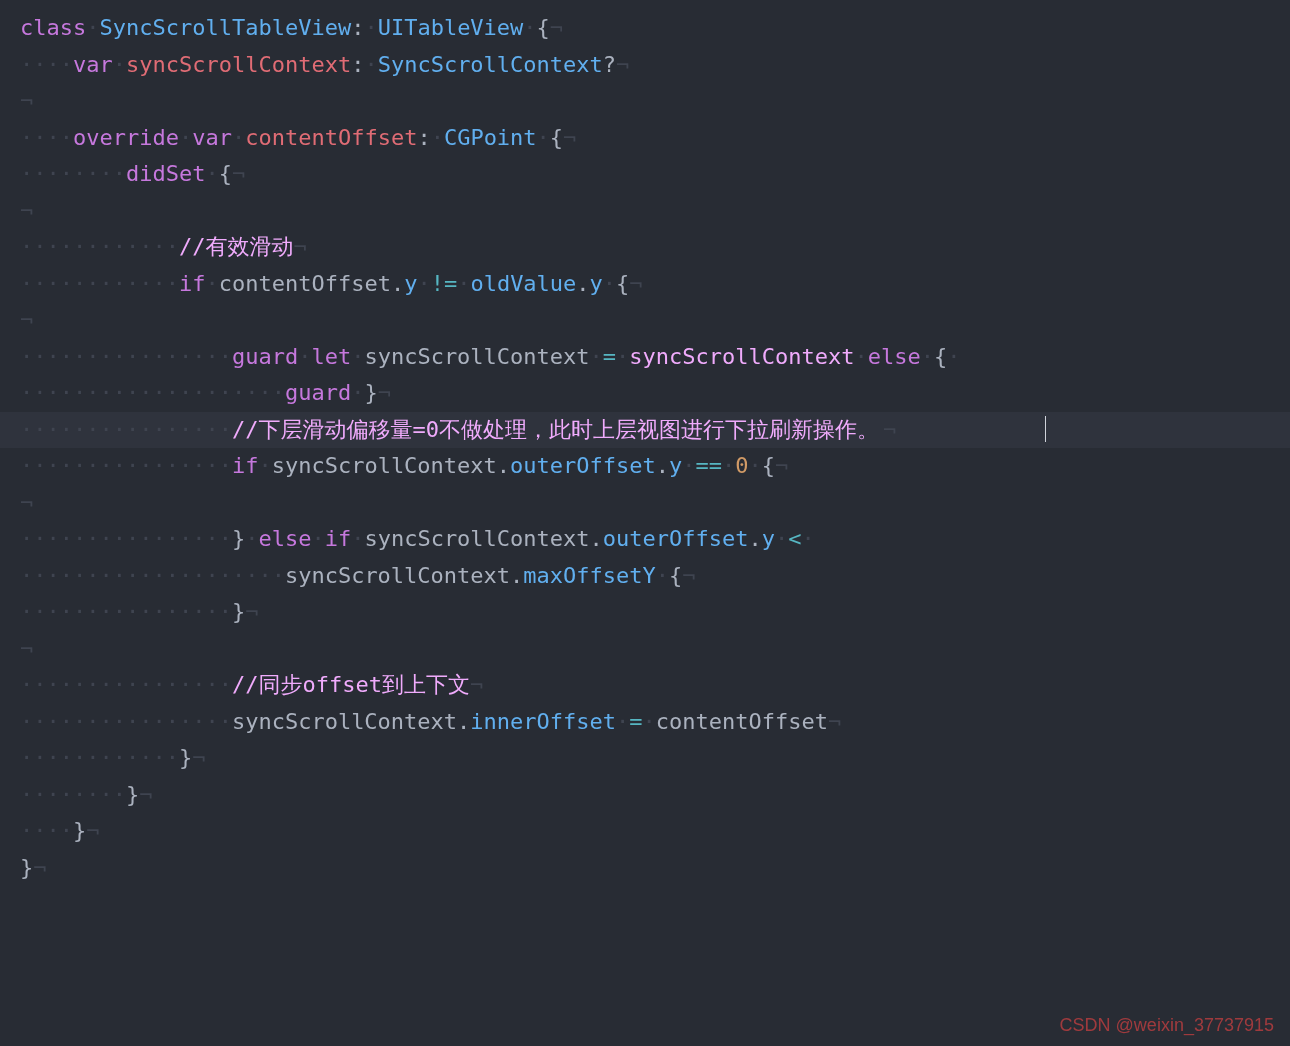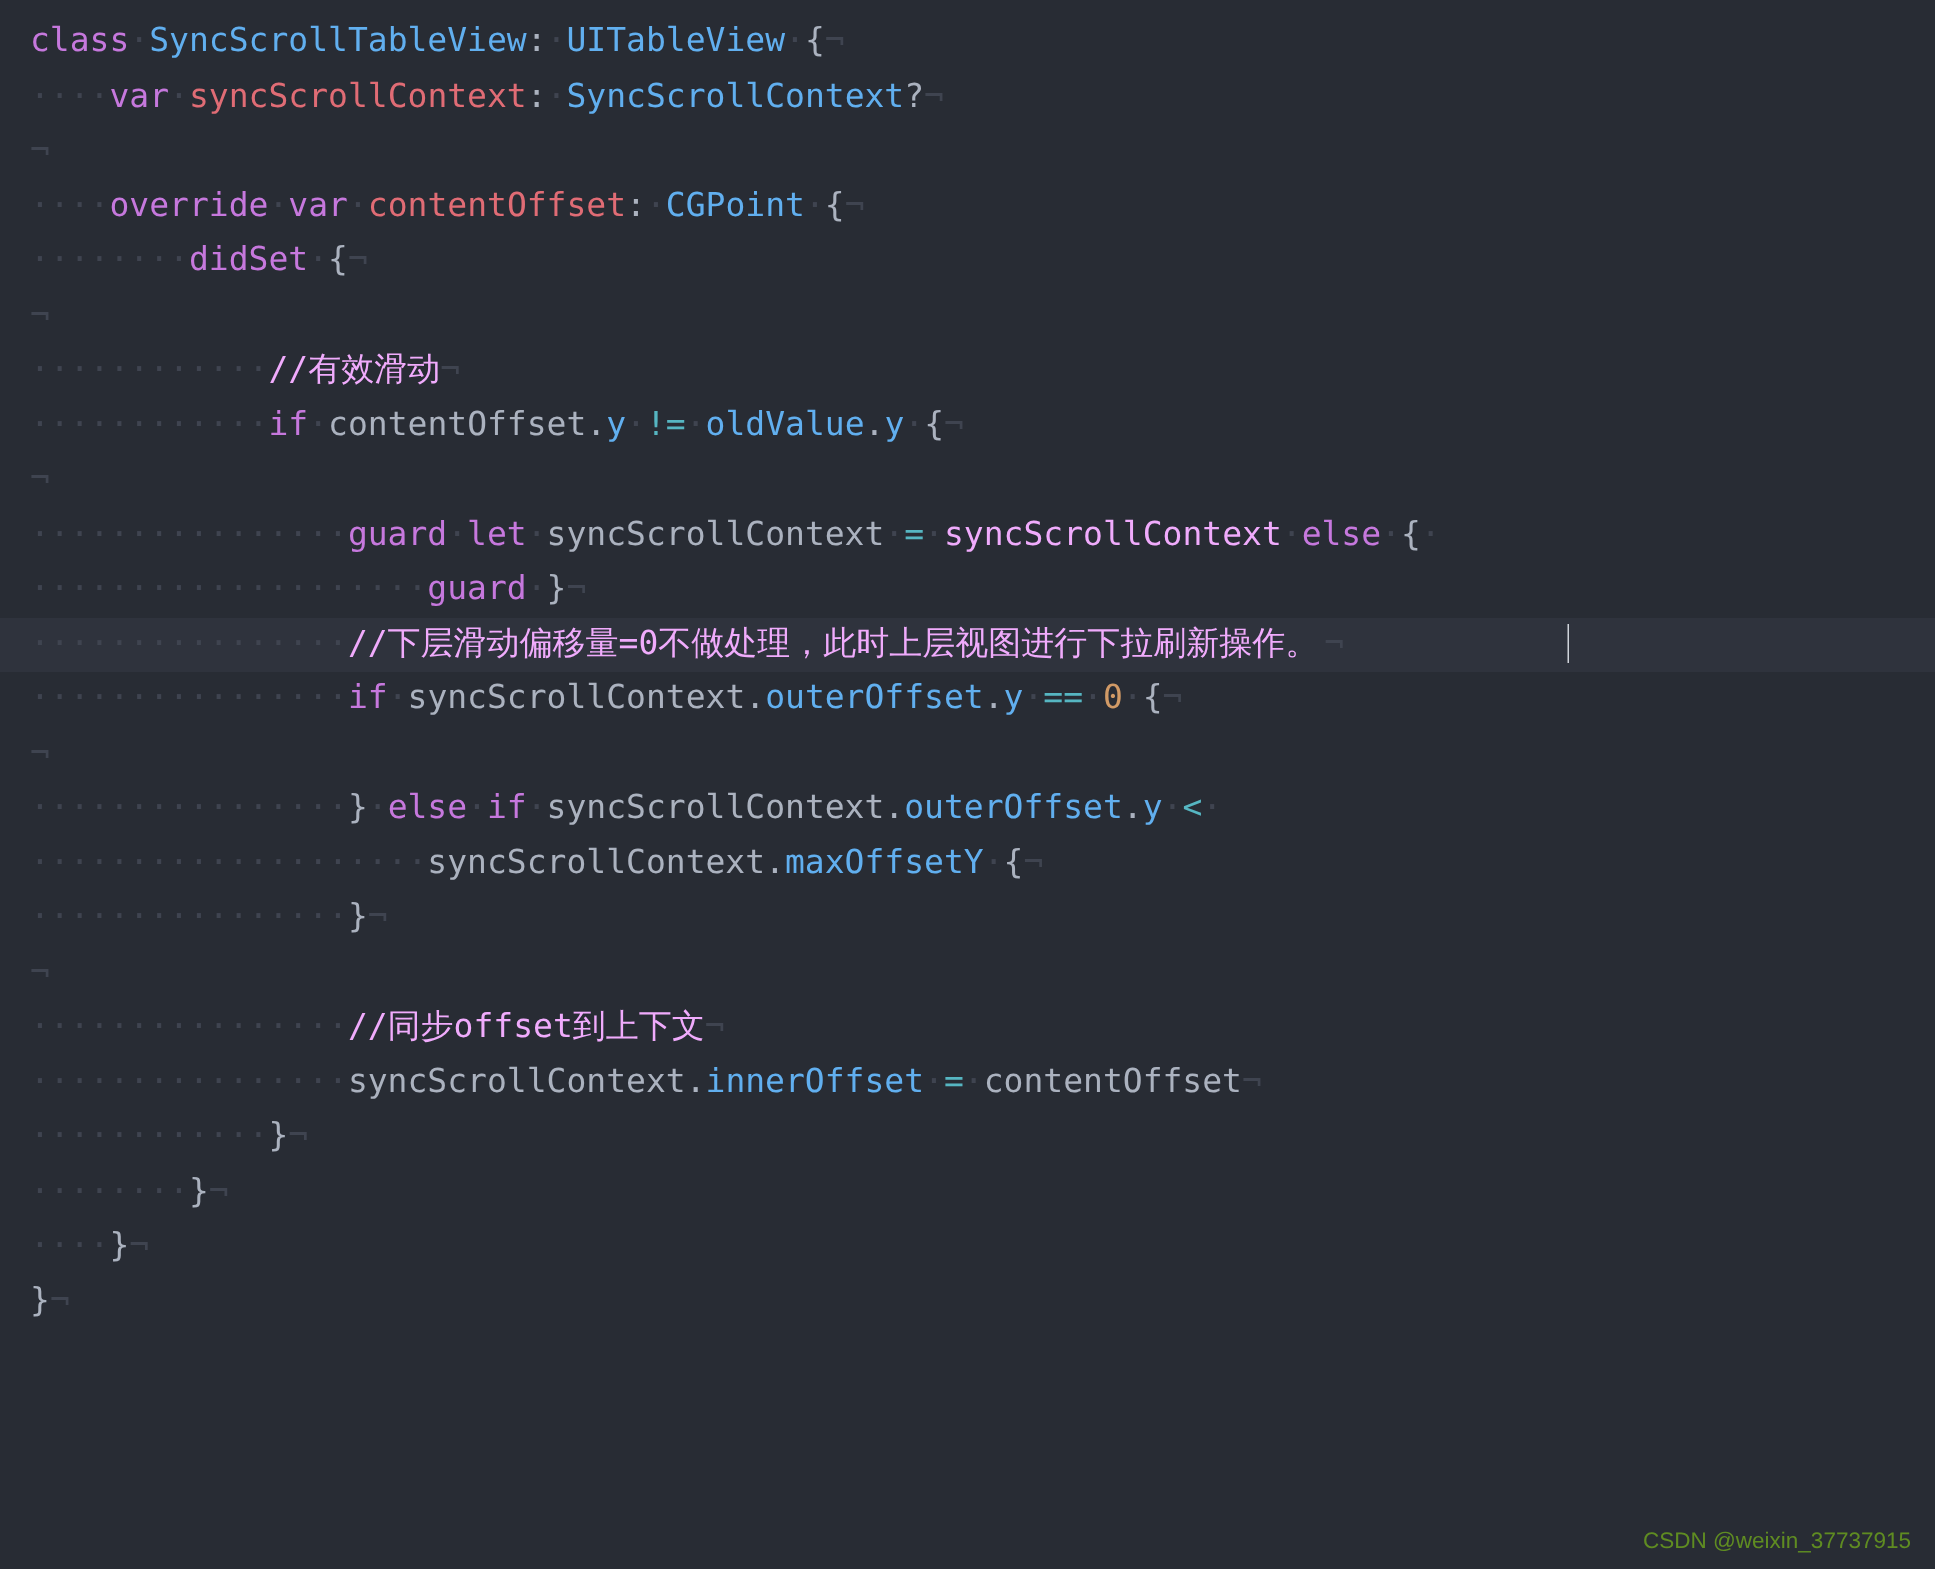--- a/index.html
+++ b/index.html
@@ -48,22 +48,22 @@
   .num { color: #d19a66; }   
   .op  { color: #abb2bf; }   
   .br  { color: #abb2bf; }   
   .col { color: #abb2bf; }   
   .eq  { color: #56b6c2; }   
 
   .watermark {
     position: absolute;
     right: 16px;
     bottom: 10px;
-    color: #84cc16;
-    font-size: 15px;
+    color: #ef4444;
+    font-size: 18px;
     font-family: -apple-system, "Helvetica Neue", Arial, sans-serif;
     opacity: 0.6;
   }
 </style>
 </head>
 <body>
 
 <div class="editor">
 
   <div class="line"><span class="kw">class</span><span class="ws">·</span><span class="typ">SyncScrollTableView</span><span class="col">:</span><span class="ws">·</span><span class="typ">UITableView</span><span class="ws">·</span><span class="br">{</span><span class="nl">¬</span></div>

